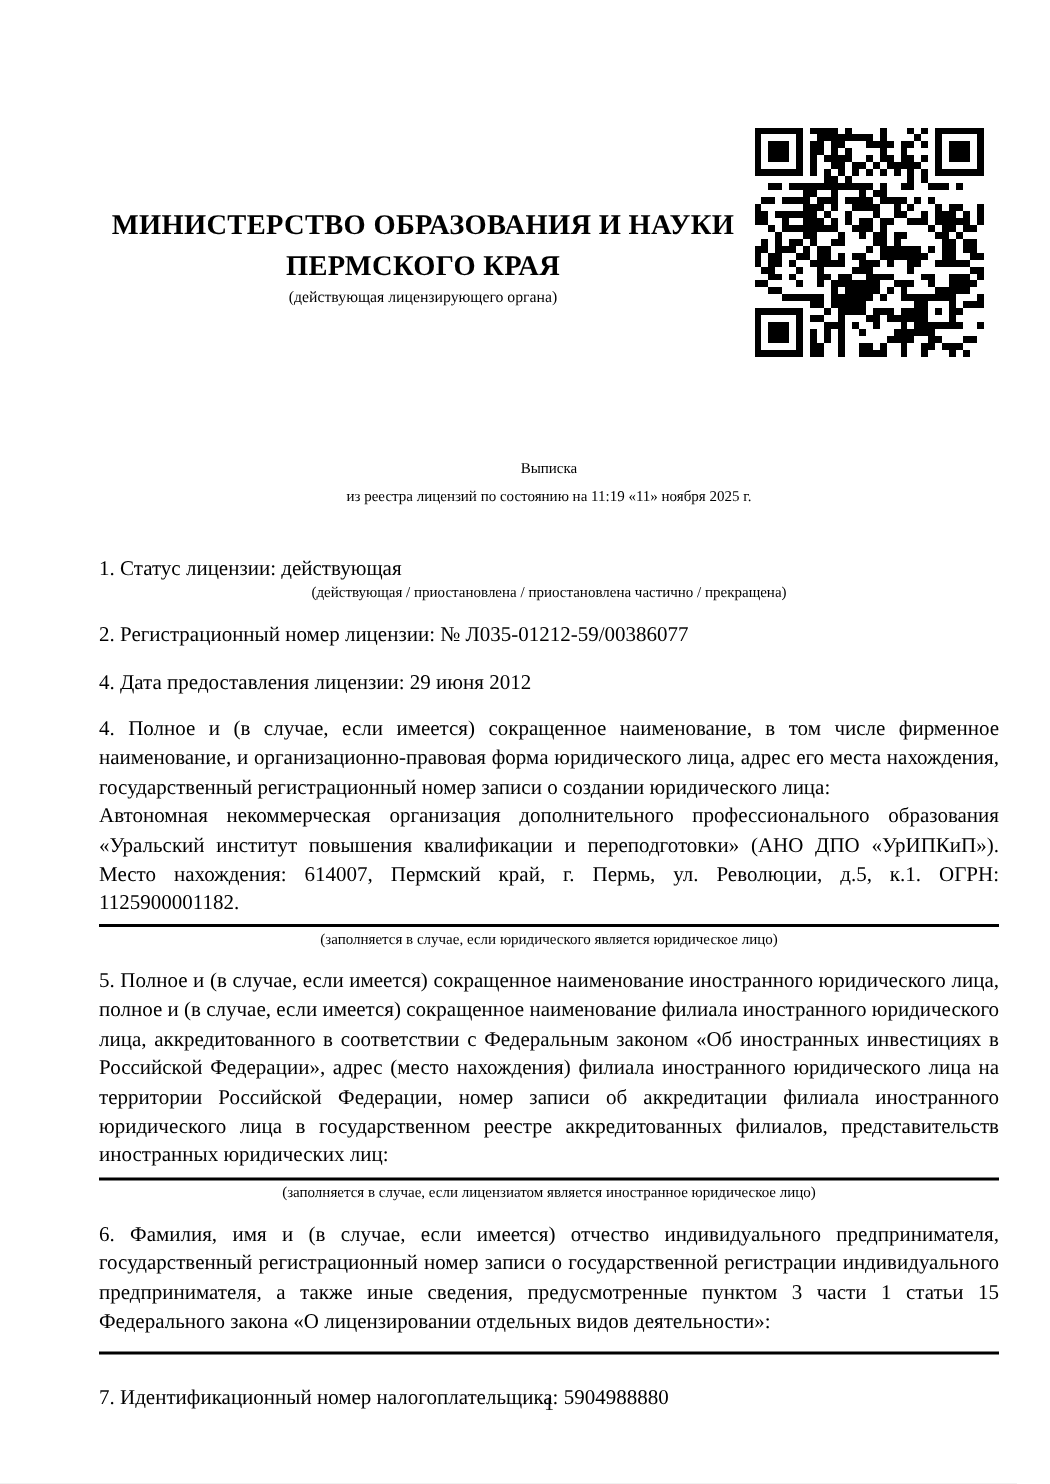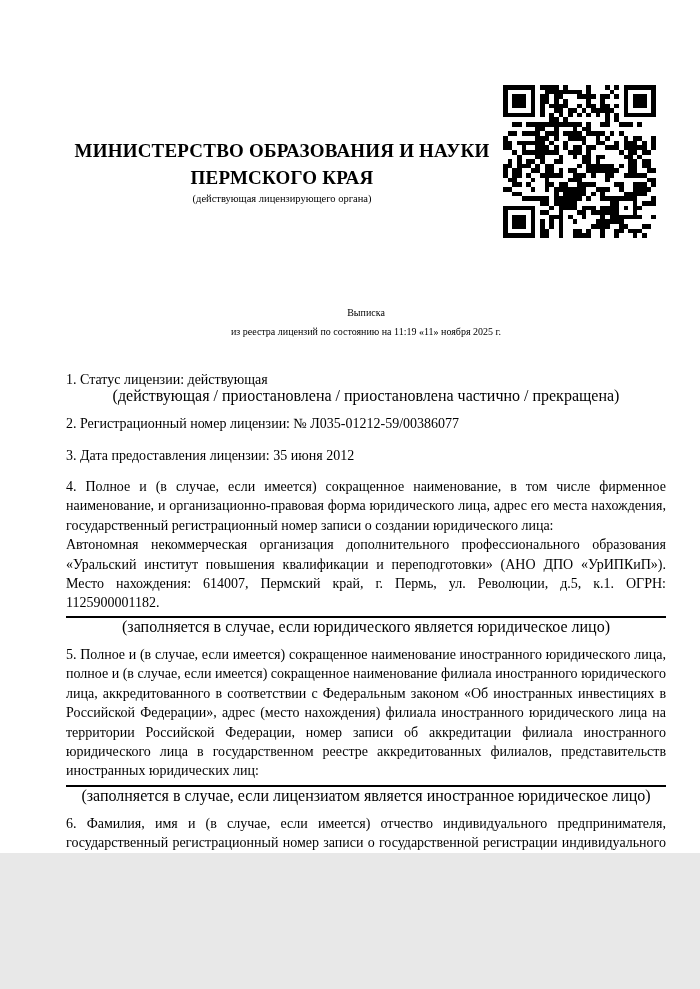--- a/index.html
+++ b/index.html
@@ -1,19 +1,19 @@
 <!DOCTYPE html>
 <html><head>
 <meta charset="utf-8">
 <style>
   html, body { margin: 0; padding: 0; background: #e8e8e8; }
   .page {
     position: relative;
     width: 700px;
-    height: 853px;
+    height: 989px;
     margin: 0 auto;
     background: #ffffff;
     color: #000000;
     font-family: "Liberation Serif", "DejaVu Serif", serif;
     font-size: 14px;
     line-height: 19.4px;
     overflow: hidden;
   }
   .content {
     position: absolute;
@@ -50,21 +50,21 @@
     text-align: center;
     font-size: 10px;
     line-height: 19.4px;
   }
   .item { margin-top: 12px; }
   .item-first { margin-top: 28px; }
   .item-2 { }
   .item-last { margin-top: 20px; }
   .just { text-align: justify; }
   .field-caption {
-    font-size: 16px;
+    font-size: 10px;
     line-height: 13px;
     text-align: center;
   }
   .fill-line {
     border: none;
     border-top: 2px solid #000000;
     margin: 3px 0 2px 0;
   }
   .fill-line-gap { margin-top: 4px; }
   .fill-line-biggap { margin-top: 10px; }
@@ -660,21 +660,21 @@
     <div class="item item-first">
       <div>1. Статус лицензии: действующая</div>
       <div class="field-caption">(действующая / приостановлена / приостановлена частично / прекращена)</div>
     </div>
 
     <div class="item item-2">
       <div>2. Регистрационный номер лицензии: № Л035-01212-59/00386077</div>
     </div>
 
     <div class="item">
-      <div>3. Дата предоставления лицензии: 35 июня 2012</div>
+      <div>4. Дата предоставления лицензии: 29 июня 2012</div>
     </div>
 
     <div class="item">
       <div class="just">4. Полное и (в случае, если имеется) сокращенное наименование, в том числе фирменное наименование, и организационно-правовая форма юридического лица, адрес его места нахождения, государственный регистрационный номер записи о создании юридического лица:</div>
       <div class="just">Автономная некоммерческая организация дополнительного профессионального образования «Уральский институт повышения квалификации и переподготовки» (АНО ДПО «УрИПКиП»). Место нахождения: 614007, Пермский край, г. Пермь, ул. Революции, д.5, к.1. ОГРН: 1125900001182.</div>
       <hr class="fill-line">
       <div class="field-caption">(заполняется в случае, если юридического является юридическое лицо)</div>
     </div>
 
     <div class="item">

